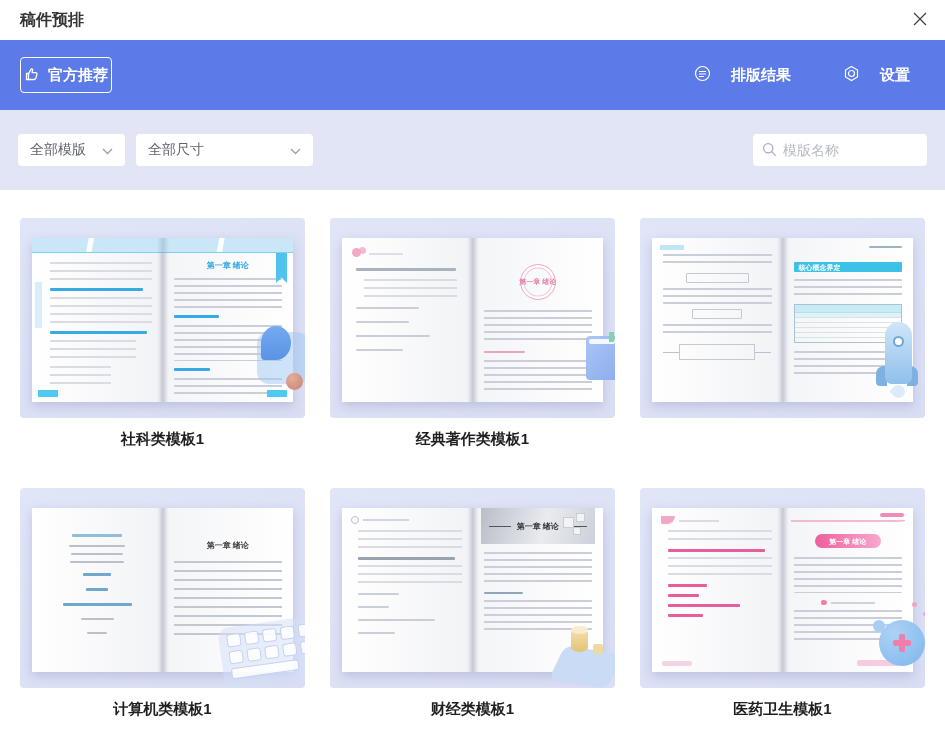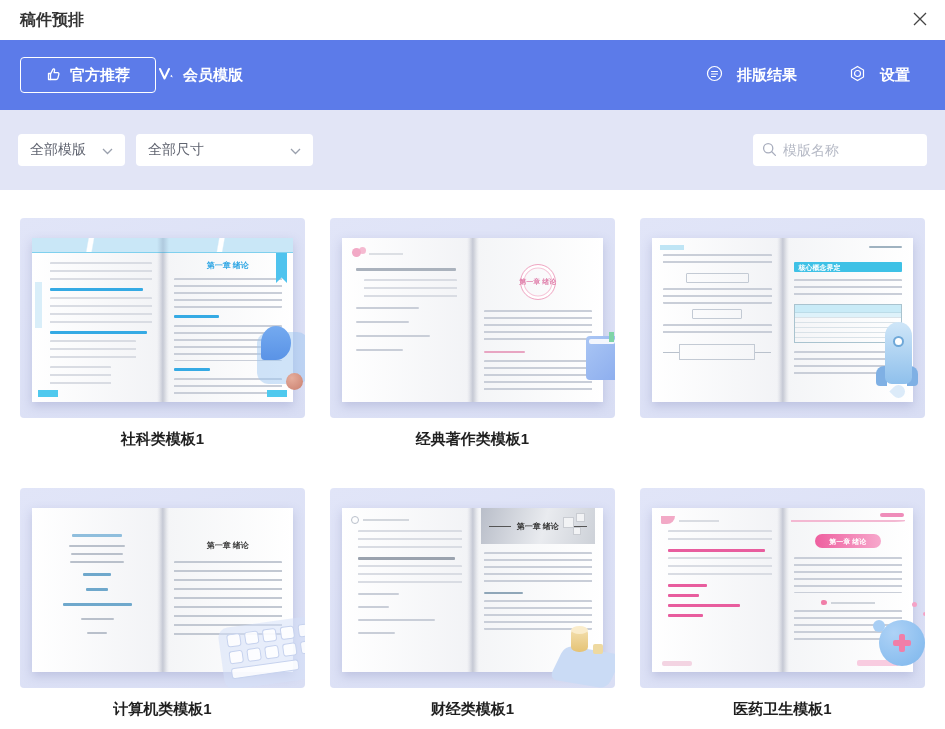--- a/index.html
+++ b/index.html
@@ -8,24 +8,24 @@
     font-family:"Liberation Sans", sans-serif;
     background:#fff; position:relative; overflow:hidden;
   }
   
   .titlebar { position:absolute; top:0; left:0; width:945px; height:40px; background:#fff;text-decoration:underline; }
   .titlebar .title { position:absolute; left:20px; top:0; line-height:40px; font-size:16px; color:#333; font-weight:bold; }
   .close-btn { position:absolute; right:12px; top:6px; width:26px; height:26px; display:flex; align-items:center; justify-content:center; cursor:pointer; }
   
   .nav { position:absolute; top:40px; left:0; width:945px; height:70px; background:#5c7be9; }
   .nav-tab { position:absolute; top:17px; height:36px; display:flex; align-items:center; gap:8px; color:#fff; font-size:15px; font-weight:bold; cursor:pointer; }
-  .nav-tab.official { left:20px; width:136px; border:1px solid #fff; border-radius:4px; justify-content:center; }
+  .nav-tab.official { left:20px; width:92px; border:1px solid #fff; border-radius:4px; justify-content:center; }
   .nav-tab.member { left:158px; }
   .nav-actions { position:absolute; right:35px; top:0; height:70px; display:flex; align-items:center; gap:52px; }
-  .nav-action { display:flex; align-items:center; gap:14px; color:#fff; font-size:15px; font-weight:bold; cursor:pointer; }
+  .nav-action { display:flex; align-items:center; gap:20px; color:#fff; font-size:15px; font-weight:bold; cursor:pointer; }
   
   .filterbar { position:absolute; top:110px; left:0; width:945px; height:80px; background:#e2e5f6; }
   .dd { position:absolute; top:24px; height:32px; background:#fff; border-radius:4px; display:flex; align-items:center; justify-content:space-between; padding:0 12px; font-size:14px; color:#606470; cursor:pointer; }
   .dd1 { left:18px;  width:107px; }
   .dd2 { left:136px; width:177px; }
   .dd3 { left:323px; width:107px; }
   .searchbox { position:absolute; top:24px; right:18px; width:174px; height:32px; background:#fff; border-radius:4px; }
   .searchbox svg { position:absolute; left:9px; top:8px; }
   .searchbox input { width:100%; height:100%; border:none; outline:none; background:transparent; border-radius:4px; padding-left:30px; font-size:14px; color:#333; font-family:"Liberation Sans",sans-serif; }
   .searchbox input::placeholder { color:#b6bac6; }
@@ -163,29 +163,20 @@
 <div class="nav">
   <div class="nav-tab official">
     <span>
       <svg width="16" height="16" viewBox="0 0 16 16" fill="none" stroke="#fff" stroke-width="1.3" stroke-linejoin="round" stroke-linecap="round">
         <path d="M2.5 7.5 h2 v6 h-2 z"></path>
         <path d="M4.5 8 l2.4-4.6 c.4-.9 1.9-.5 1.7.6 l-.5 2.6 h3.6 c.9 0 1.4.8 1.2 1.6 l-1 4 c-.2.8-.8 1.3-1.6 1.3 H4.5"></path>
       </svg>
     </span>
     <span>官方推荐</span>
   </div>
-  <div class="nav-tab member">
-    <span>
-      <svg width="17" height="14" viewBox="0 0 17 14" fill="none">
-        <path d="M2 2 L6.5 11.5 L11 2" stroke="#fff" stroke-width="2" stroke-linecap="round" stroke-linejoin="round"></path>
-        <path d="M12.2 9.2 l2.6 1.2 -1.2-2.7" fill="#fff"></path>
-      </svg>
-    </span>
-    <span>会员模版</span>
-  </div>
   <div class="nav-actions">
     <div class="nav-action">
       <span>
         <svg width="17" height="17" viewBox="0 0 17 17" fill="none" stroke="#fff" stroke-width="1.2">
           <circle cx="8.5" cy="8.5" r="7"></circle>
           <path d="M5.5 6.5 h6 M5.5 9 h6 M5.5 11.5 h4" stroke-linecap="round"></path>
         </svg>
       </span>
       <span>排版结果</span>
     </div>

